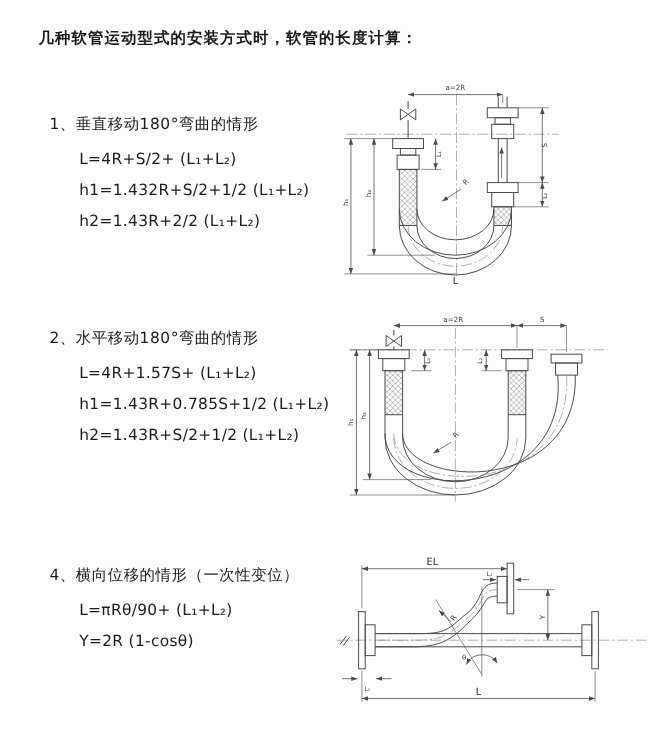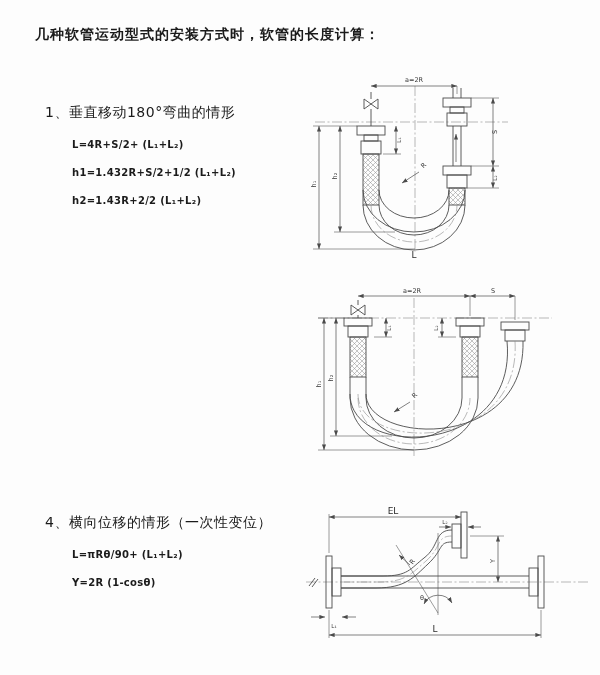--- a/index.html
+++ b/index.html
@@ -2,21 +2,21 @@
 <html><head>
 <meta charset="utf-8">
 <style>
   html,body{margin:0;padding:0;}
   body{width:600px;height:675px;background:#fff;}
   .page{position:relative;width:600px;height:675px;background:#fdfdfd;overflow:hidden;
         font-family:"DejaVu Sans","Liberation Sans",sans-serif;color:#1b1b1b;}
   .title{position:absolute;left:35px;top:26px;font-size:14px;font-weight:bold;letter-spacing:1px;}
   .sec{position:absolute;left:45px;width:265px;}
   .sec-h{font-size:14px;font-weight:normal;letter-spacing:0.5px;margin-bottom:9px;}
-  .f{font-size:10px;padding-left:27px;line-height:28px;letter-spacing:0.3px;white-space:nowrap;font-weight:bold;}
+  .f{font-size:14px;padding-left:27px;line-height:28px;letter-spacing:0.3px;white-space:nowrap;}
   .diag{position:absolute;}
   .diag svg{display:block;width:100%;height:100%;}
   
   .ln{stroke:#4b4b4b;stroke-width:0.9;fill:none;}
   .dim{stroke:#4b4b4b;stroke-width:0.7;fill:none;}
   .ext{stroke:#4b4b4b;stroke-width:0.55;fill:none;}
   .cl{stroke:#8a8a8a;stroke-width:0.6;fill:none;stroke-dasharray:10 2.5 2 2.5;}
   .hatch{fill:url(#hatchp);stroke:#4b4b4b;stroke-width:0.9;}
   text{font-family:"DejaVu Sans","Liberation Sans",sans-serif;font-size:6.5px;fill:#3a3a3a;}
   .lbl-lg{font-size:9px;fill:#2a2a2a;}
@@ -40,20 +40,26 @@
 
   <div class="title">几种软管运动型式的安装方式时，软管的长度计算：</div>
 
   <section class="sec" style="top:104px">
     <div class="sec-h">1、垂直移动180°弯曲的情形</div>
     <div class="f">L=4R+S/2+ (L₁+L₂)</div>
     <div class="f">h1=1.432R+S/2+1/2 (L₁+L₂)</div>
     <div class="f">h2=1.43R+2/2 (L₁+L₂)</div>
   </section>
 
+  <section class="sec" style="top:299px">
+    <div class="sec-h">2、水平移动180°弯曲的情形</div>
+    <div class="f">L=4R+1.57S+ (L₁+L₂)</div>
+    <div class="f">h1=1.43R+0.785S+1/2 (L₁+L₂)</div>
+    <div class="f">h2=1.43R+S/2+1/2 (L₁+L₂)</div>
+  </section>
 
   <section class="sec" style="top:514px">
     <div class="sec-h">4、横向位移的情形（一次性变位）</div>
     <div class="f">L=πRθ/90+ (L₁+L₂)</div>
     <div class="f">Y=2R (1-cosθ)</div>
   </section>
 
   <div class="diag" style="left:303px;top:70px;width:295px;height:190px">
     <svg viewBox="0 0 295 190">
       <g>

